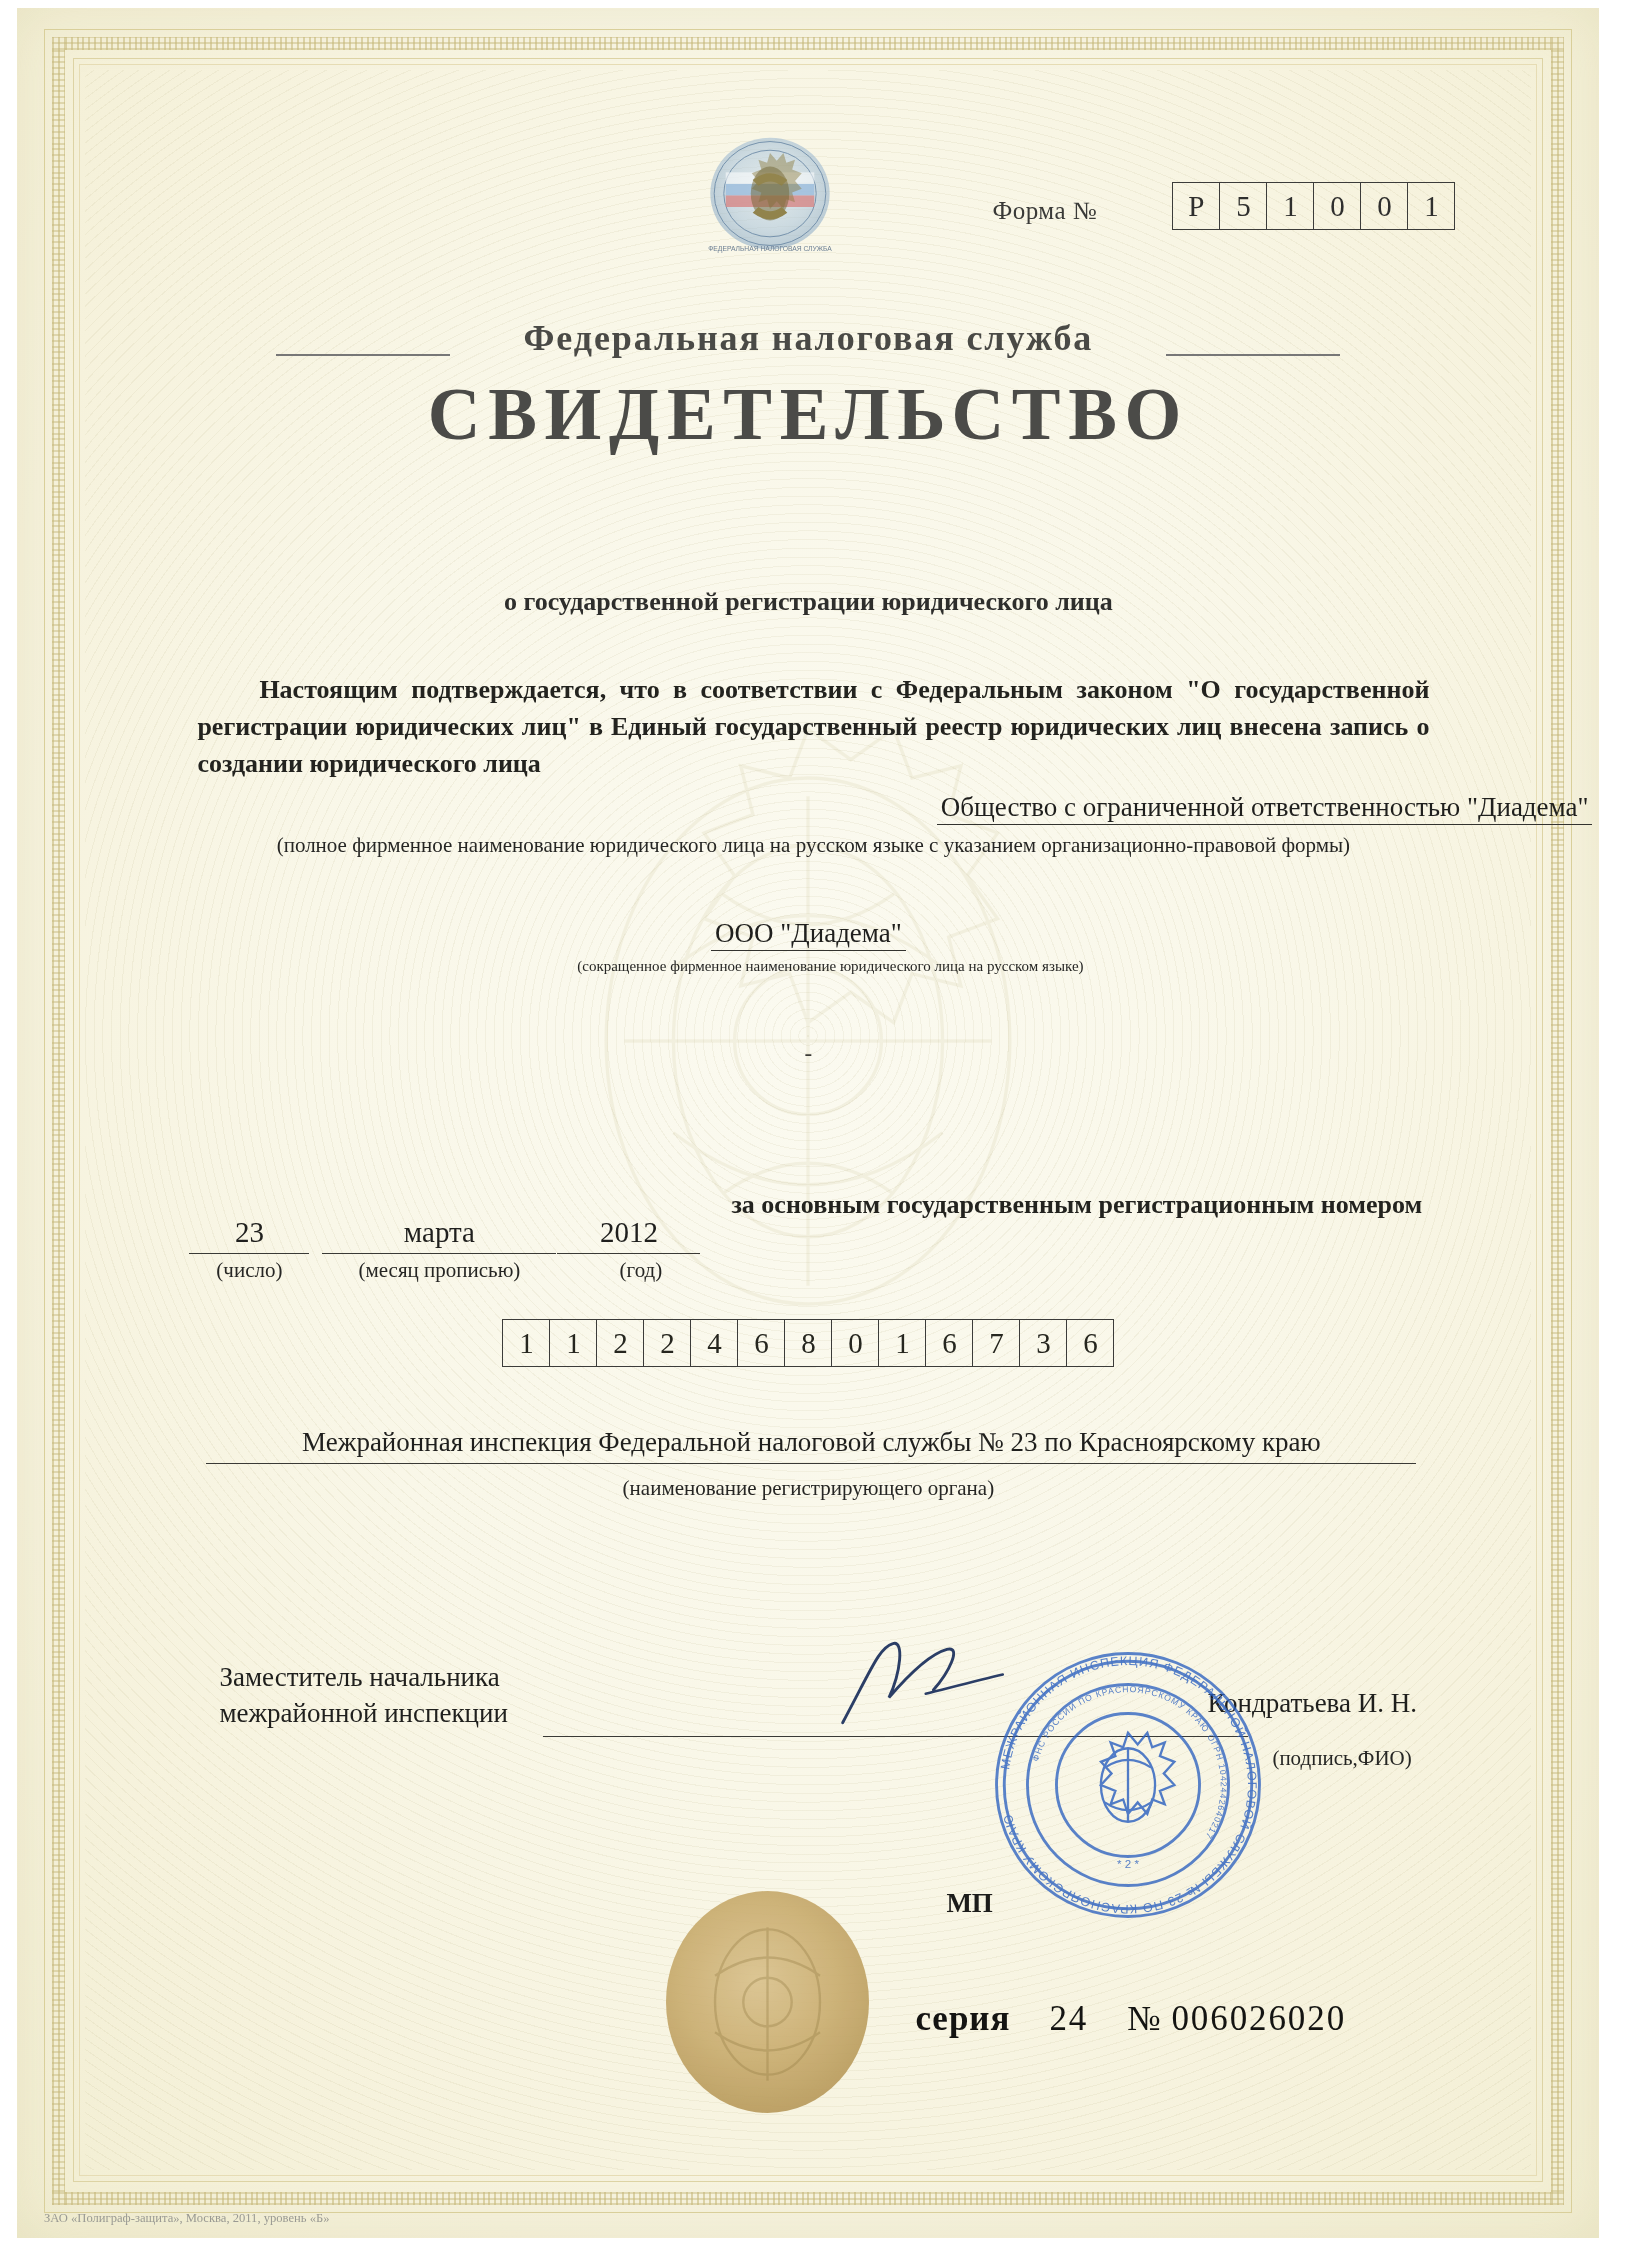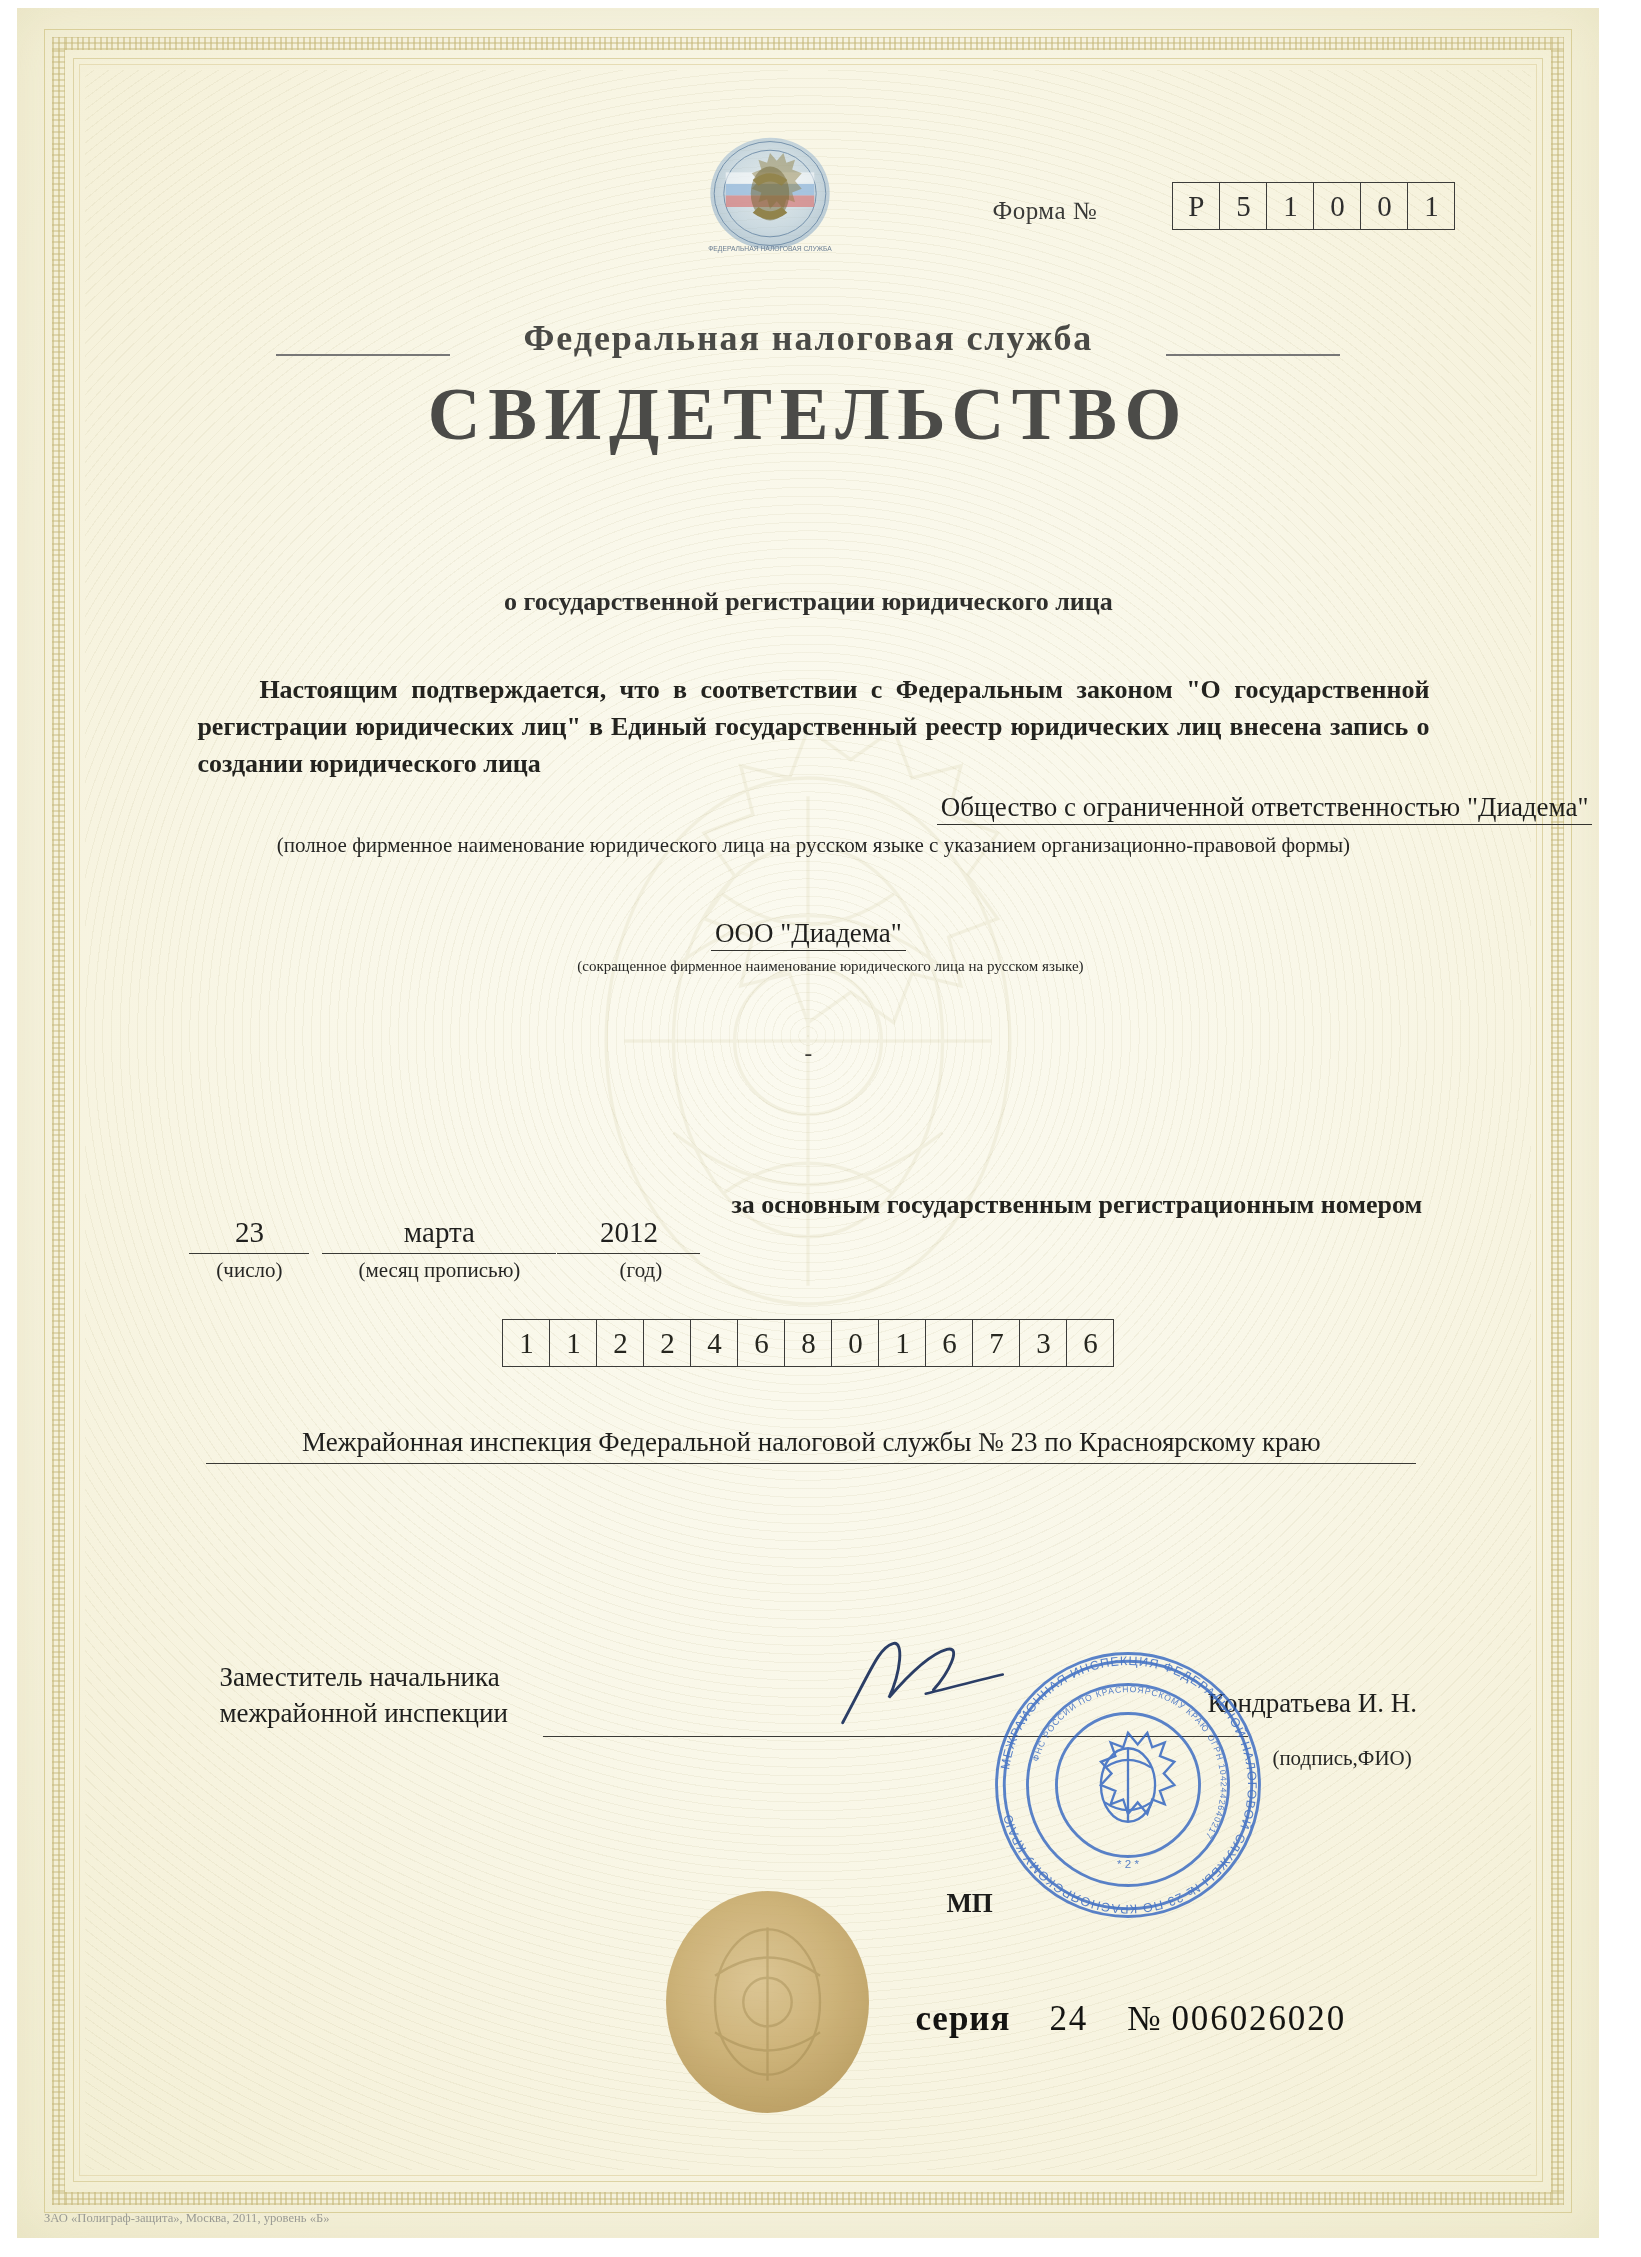--- a/index.html
+++ b/index.html
@@ -490,20 +490,21 @@
           <div class="cell">8</div>
           <div class="cell">0</div>
           <div class="cell">1</div>
           <div class="cell">6</div>
           <div class="cell">7</div>
           <div class="cell">3</div>
           <div class="cell">6</div>
         </div>
 
       <div class="authority">Межрайонная инспекция Федеральной налоговой службы № 23 по Красноярскому краю</div>
+      <div class="authority-caption">(наименование регистрирующего органа)</div>
 
       <div class="signer-title">
         <div>Заместитель начальника</div>
         <div>межрайонной инспекции</div>
       </div>
 
       <svg class="signature" viewBox="0 0 200 120">
         <path d="M10 96 C 40 40, 48 18, 62 14 C 74 10, 70 44, 58 70 C 70 56, 96 26, 118 20 C 134 16, 120 44, 104 62" fill="none" stroke="#2b3e66" stroke-width="3" stroke-linecap="round"></path>
         <path d="M96 66 C 120 60, 150 52, 176 46" fill="none" stroke="#2b3e66" stroke-width="2.5" stroke-linecap="round"></path>
       </svg>

